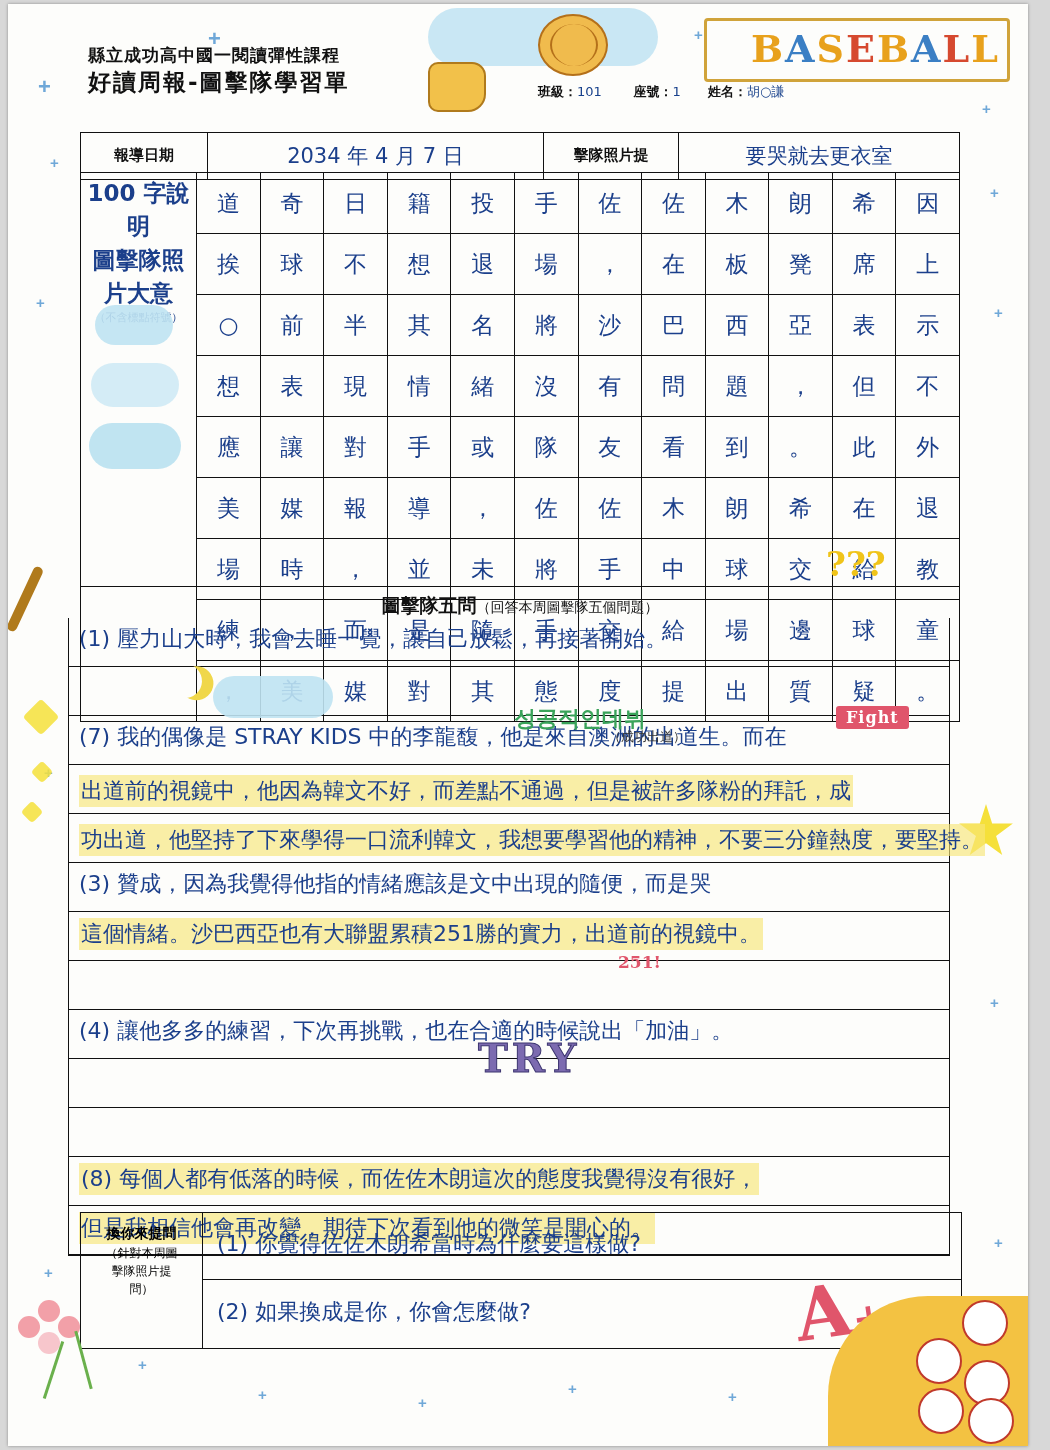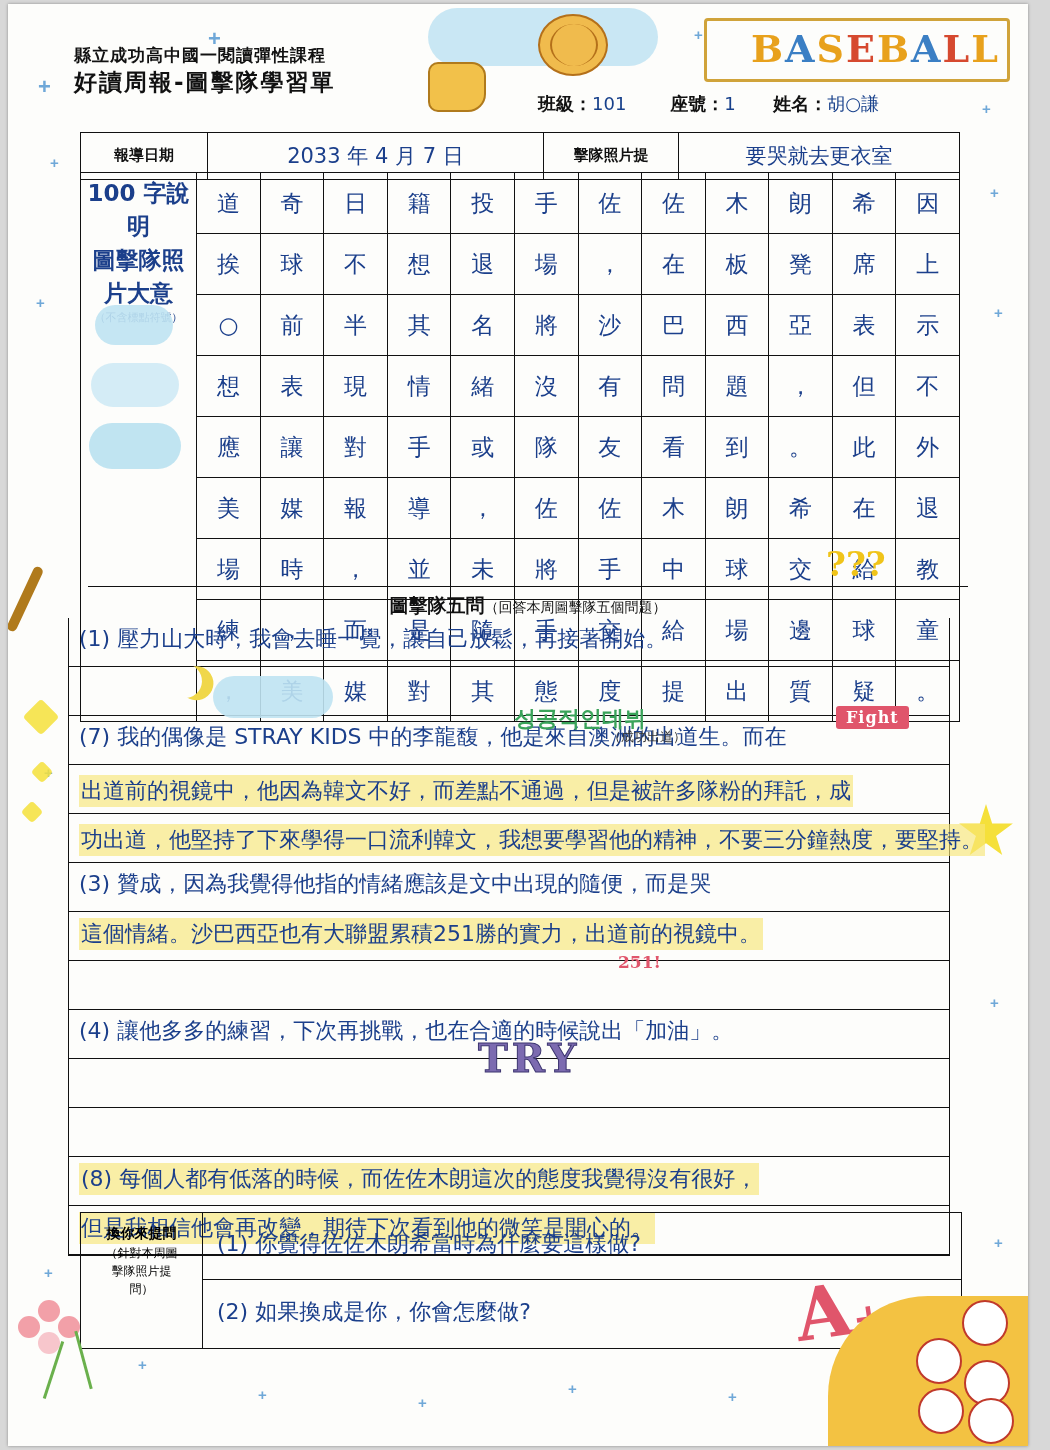--- a/index.html
+++ b/index.html
@@ -20,24 +20,24 @@
   .doodle{position:absolute;pointer-events:none;}
   .cross{color:#6fa8d8;font-size:22px;font-weight:bold;}
   .cross.sm{font-size:15px;}
   .diamond{
     width:26px;height:26px;background:#f5e03a;
     transform:rotate(45deg);border-radius:4px;opacity:.85;
   }
   .diamond.small{width:16px;height:16px;}
 
   
-  .hdr{position:absolute;left:66px;top:40px;width:880px;}
+  .hdr{position:absolute;left:80px;top:40px;width:880px;}
   .school{font-family:"DejaVu Sans",sans-serif;font-weight:bold;font-size:17px;color:#111;letter-spacing:1px;}
   .title{font-family:"DejaVu Sans",sans-serif;font-weight:bold;font-size:23px;color:#111;letter-spacing:2px;}
-  .idline{position:absolute;left:530px;top:88px;font-size:18px;font-weight:bold;color:#111;font-family:"DejaVu Sans",sans-serif;}
+  .idline{position:absolute;left:530px;top:79px;font-size:13px;font-weight:bold;color:#111;font-family:"DejaVu Sans",sans-serif;}
   .idline span.hw{font-family:"DejaVu Sans",sans-serif;color:#17408b;font-weight:normal;}
   .hw{color:#1b3f8b;}
   .baseball-logo{
     position:absolute;right:28px;top:22px;
     font-family:"DejaVu Serif",serif;font-size:38px;font-weight:bold;
     letter-spacing:2px;
   }
   .baseball-logo .b1{color:#e8a11c;}
   .baseball-logo .b2{color:#d6492f;}
   .baseball-logo .b3{color:#3b7fc4;}
@@ -76,21 +76,21 @@
     font-family:"DejaVu Sans",sans-serif;font-size:21px;color:#1b3f8b;
     text-align:center;padding:4px 2px;height:34px;white-space:nowrap;
   }
   .row-title td{height:38px;}
   .grid td{width:67px;height:58px;text-align:center;vertical-align:middle;
     font-family:"DejaVu Sans",sans-serif;font-size:23px;color:#1b3f8b;}
 
   .fiveq{
     position:absolute;left:72px;top:582px;width:880px;text-align:center;
     font-family:"DejaVu Sans",sans-serif;font-weight:bold;font-size:19px;color:#111;
-    border-top:1.6px solid #111;padding-top:6px;margin-left:8px;
+    border-top:1.6px solid #111;padding-top:6px;
   }
   .fiveq .note{font-size:14px;font-weight:normal;}
 
   .qwrap{position:absolute;left:60px;top:614px;width:880px;border:1.6px solid #111;border-top:none;}
   .qline{border-bottom:1.2px solid #111;height:48px;position:relative;}
   .qtext{
     position:absolute;left:10px;top:6px;
     font-family:"DejaVu Sans",sans-serif;font-size:22px;color:#1b3f8b;white-space:nowrap;
   }
   .qtext.small{font-size:22px;top:10px;}
@@ -226,21 +226,21 @@
   <div class="logo-box"></div>
   <div class="baseball-logo">
     <span class="b1">B</span><span class="b3">A</span><span class="b1">S</span><span class="b2">E</span><span class="b1">B</span><span class="b3">A</span><span class="b2">L</span><span class="b1">L</span>
   </div>
 
   <table class="tbl">
     <tbody>
         <tr class="row-title">
       <td class="lbl">報導日期</td>
       <td class="cellhw" colspan="6">
-        <span>2033</span>
+        <span>2034</span>
         <span>年</span>
         <span>4</span>
         <span>月</span>
         <span>7</span>
         <span>日</span>
       </td>
       <td class="lbl" style="width:130px">擊隊照片提</td>
       <td class="cellhw" colspan="5">要哭就去更衣室</td>
     </tr>
   </tbody>

